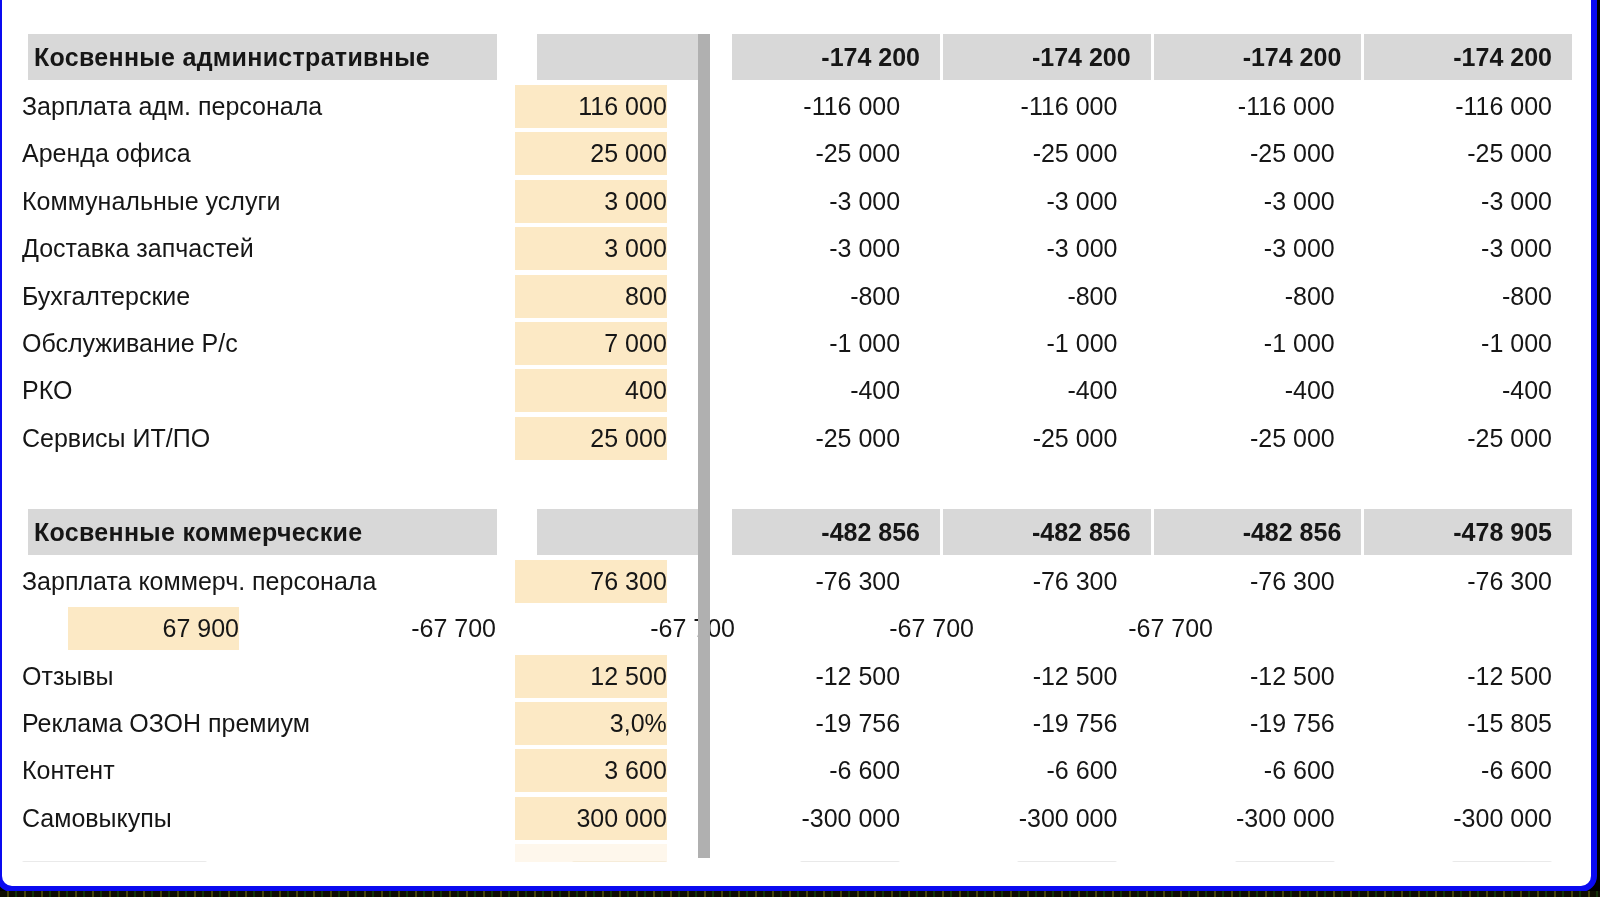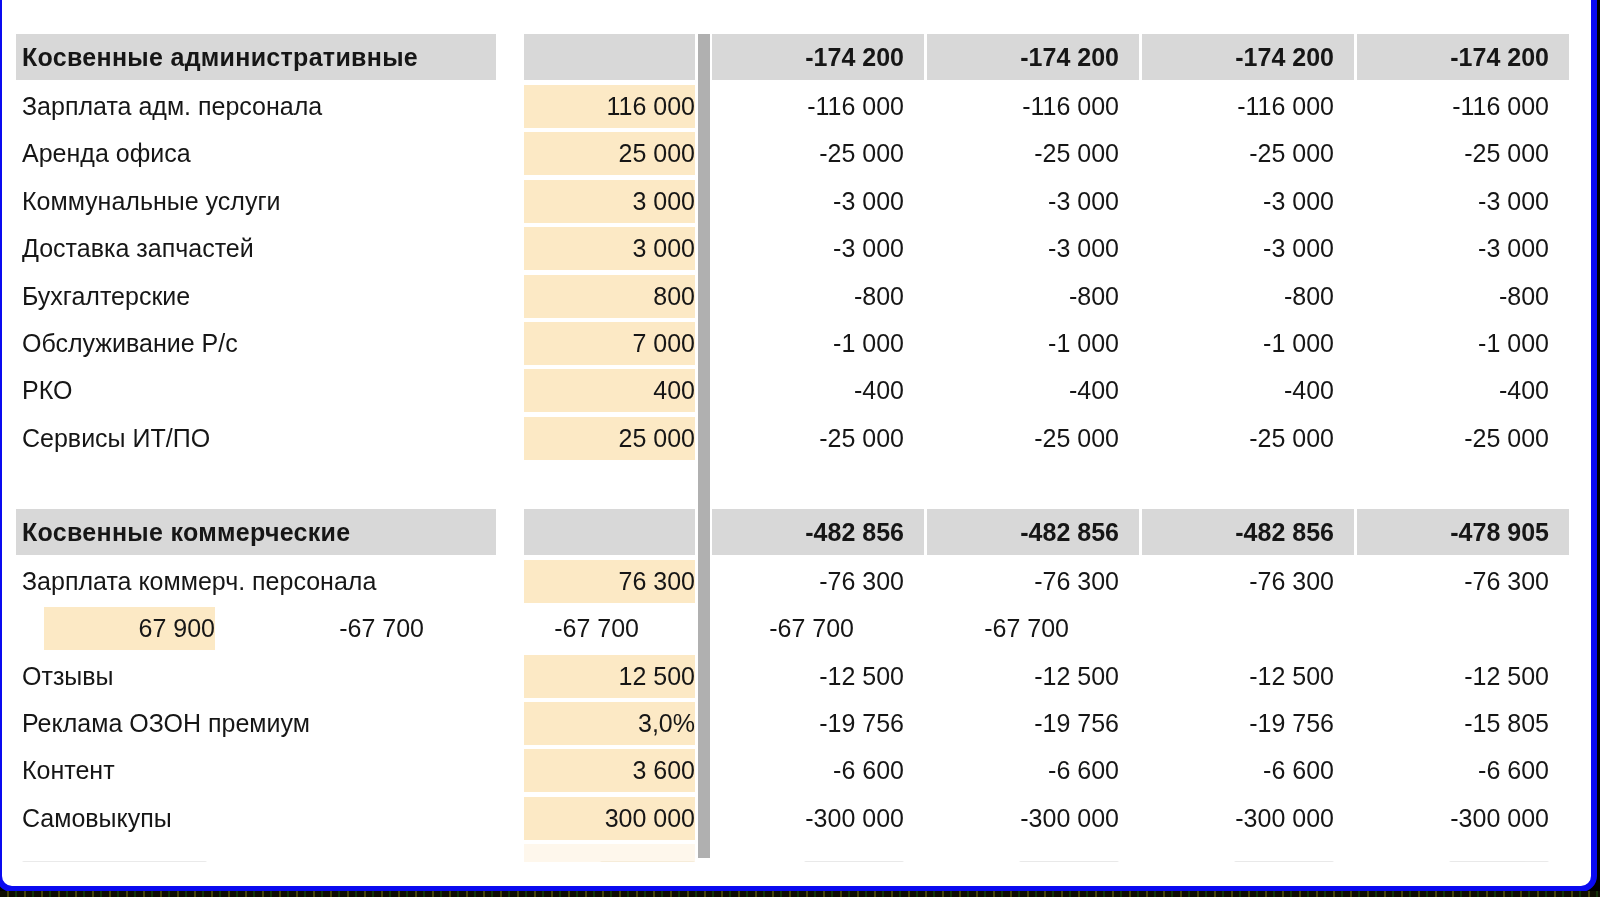--- a/index.html
+++ b/index.html
@@ -32,33 +32,33 @@
 
   .divider {
     position: absolute;
     left: 682px; top: 0;
     width: 12px; height: 824px;
     background: var(--divider_gray, #b0b0b0);
   }
 
   .row { display: flex; }
   .row-h { height: 46px; margin-bottom: 5px; }
-  .row-d { height: 43px; margin-bottom: 4.4px; }
+  .row-d { height: 43px; margin-bottom: 4.4px; gap: 24px; }
   .row-h > div { line-height: 46px; }
   .row-d > div { line-height: 43px; }
   .row > div { box-sizing: border-box; white-space: nowrap; overflow: hidden; }
 
   .c-label { width: 480px; padding-left: 6px; text-align: left; }
   .c-sp1   { width: 28px; }
   .c-value { width: 171px; text-align: right; }
   .c-sp2   { width: 17px; }
   .c-num   { width: 212px; padding-right: 20px; text-align: right; }
   .c-num + .c-num { margin-left: 3px; }
 
-  .hdr-cell { background: var(--header_gray, #d8d8d8); font-weight: bold; }
+  .hdr-cell { background: var(--header_gray, #d8d8d8); font-weight: bold; margin-left: 12px; }
   .title { white-space: pre; letter-spacing: 0.3px; }
   .val { background: var(--value_cream, #fce9c5); }
 
   .section:not(:last-child) { margin-bottom: 49px; }
 
   
   .ghost-row { height: 18px; overflow: hidden; opacity: 0.32; }
   .ghost-row .row-d { height: 43px; }
   .smudge {
     display: inline-block;

